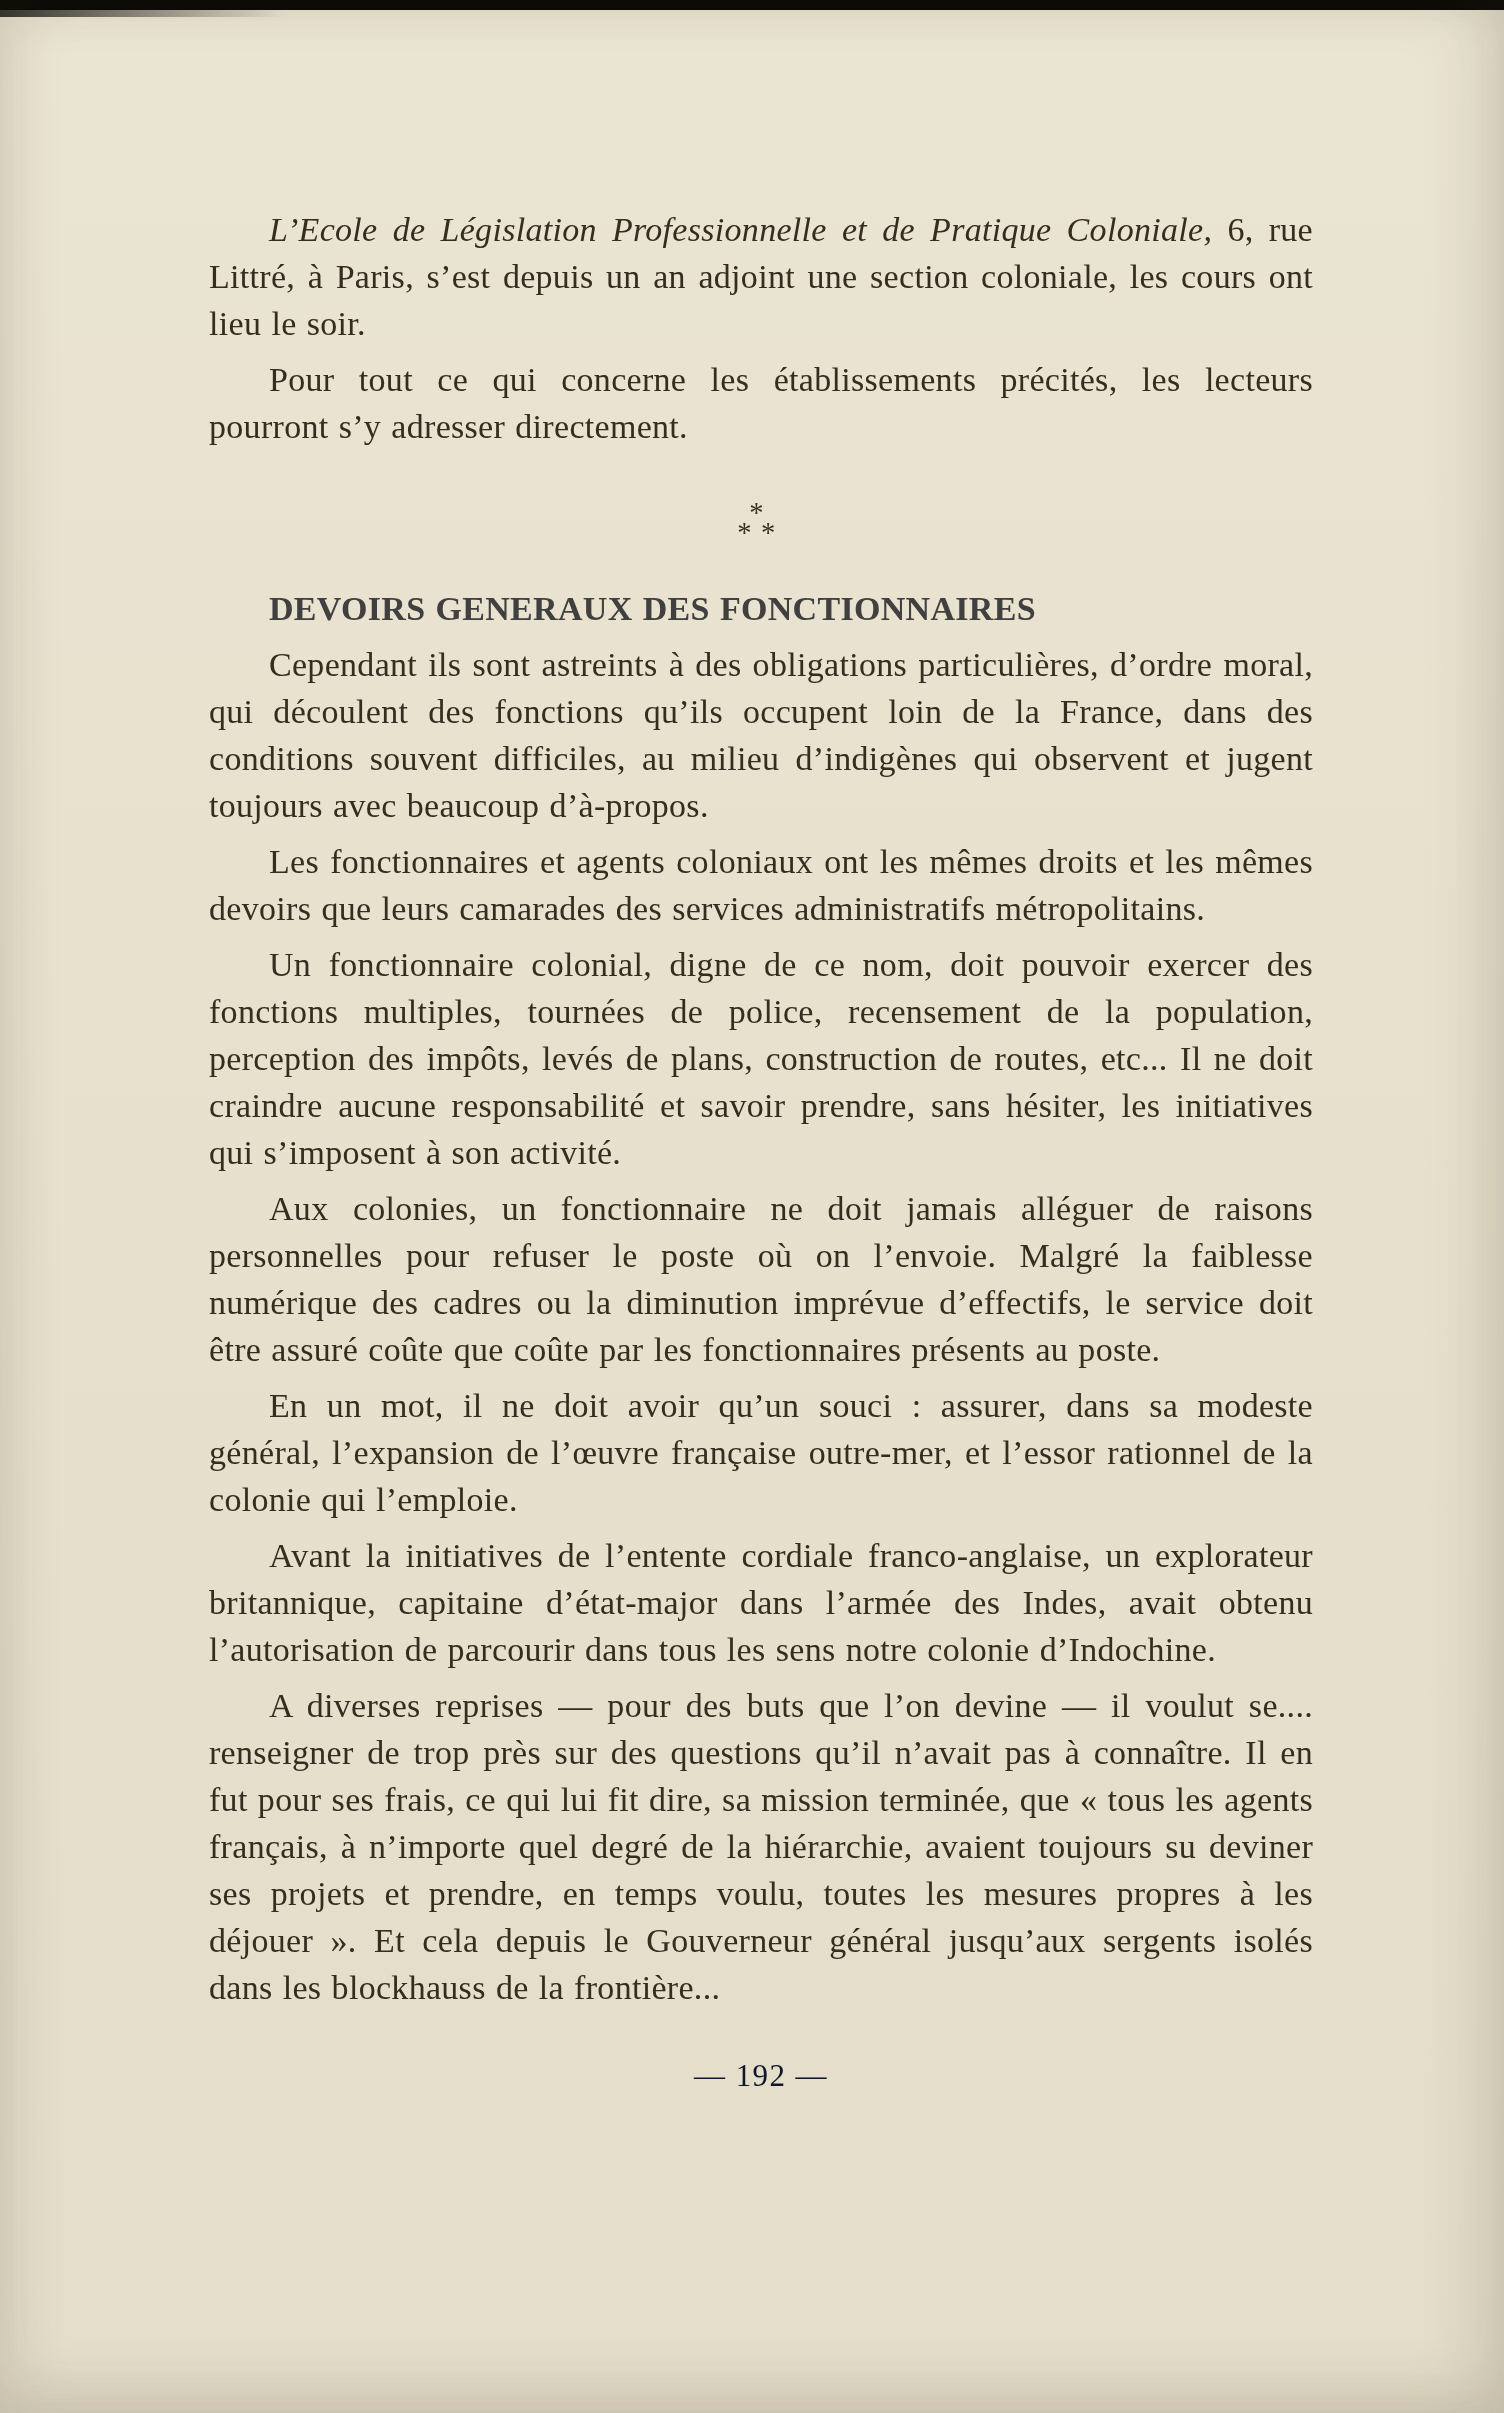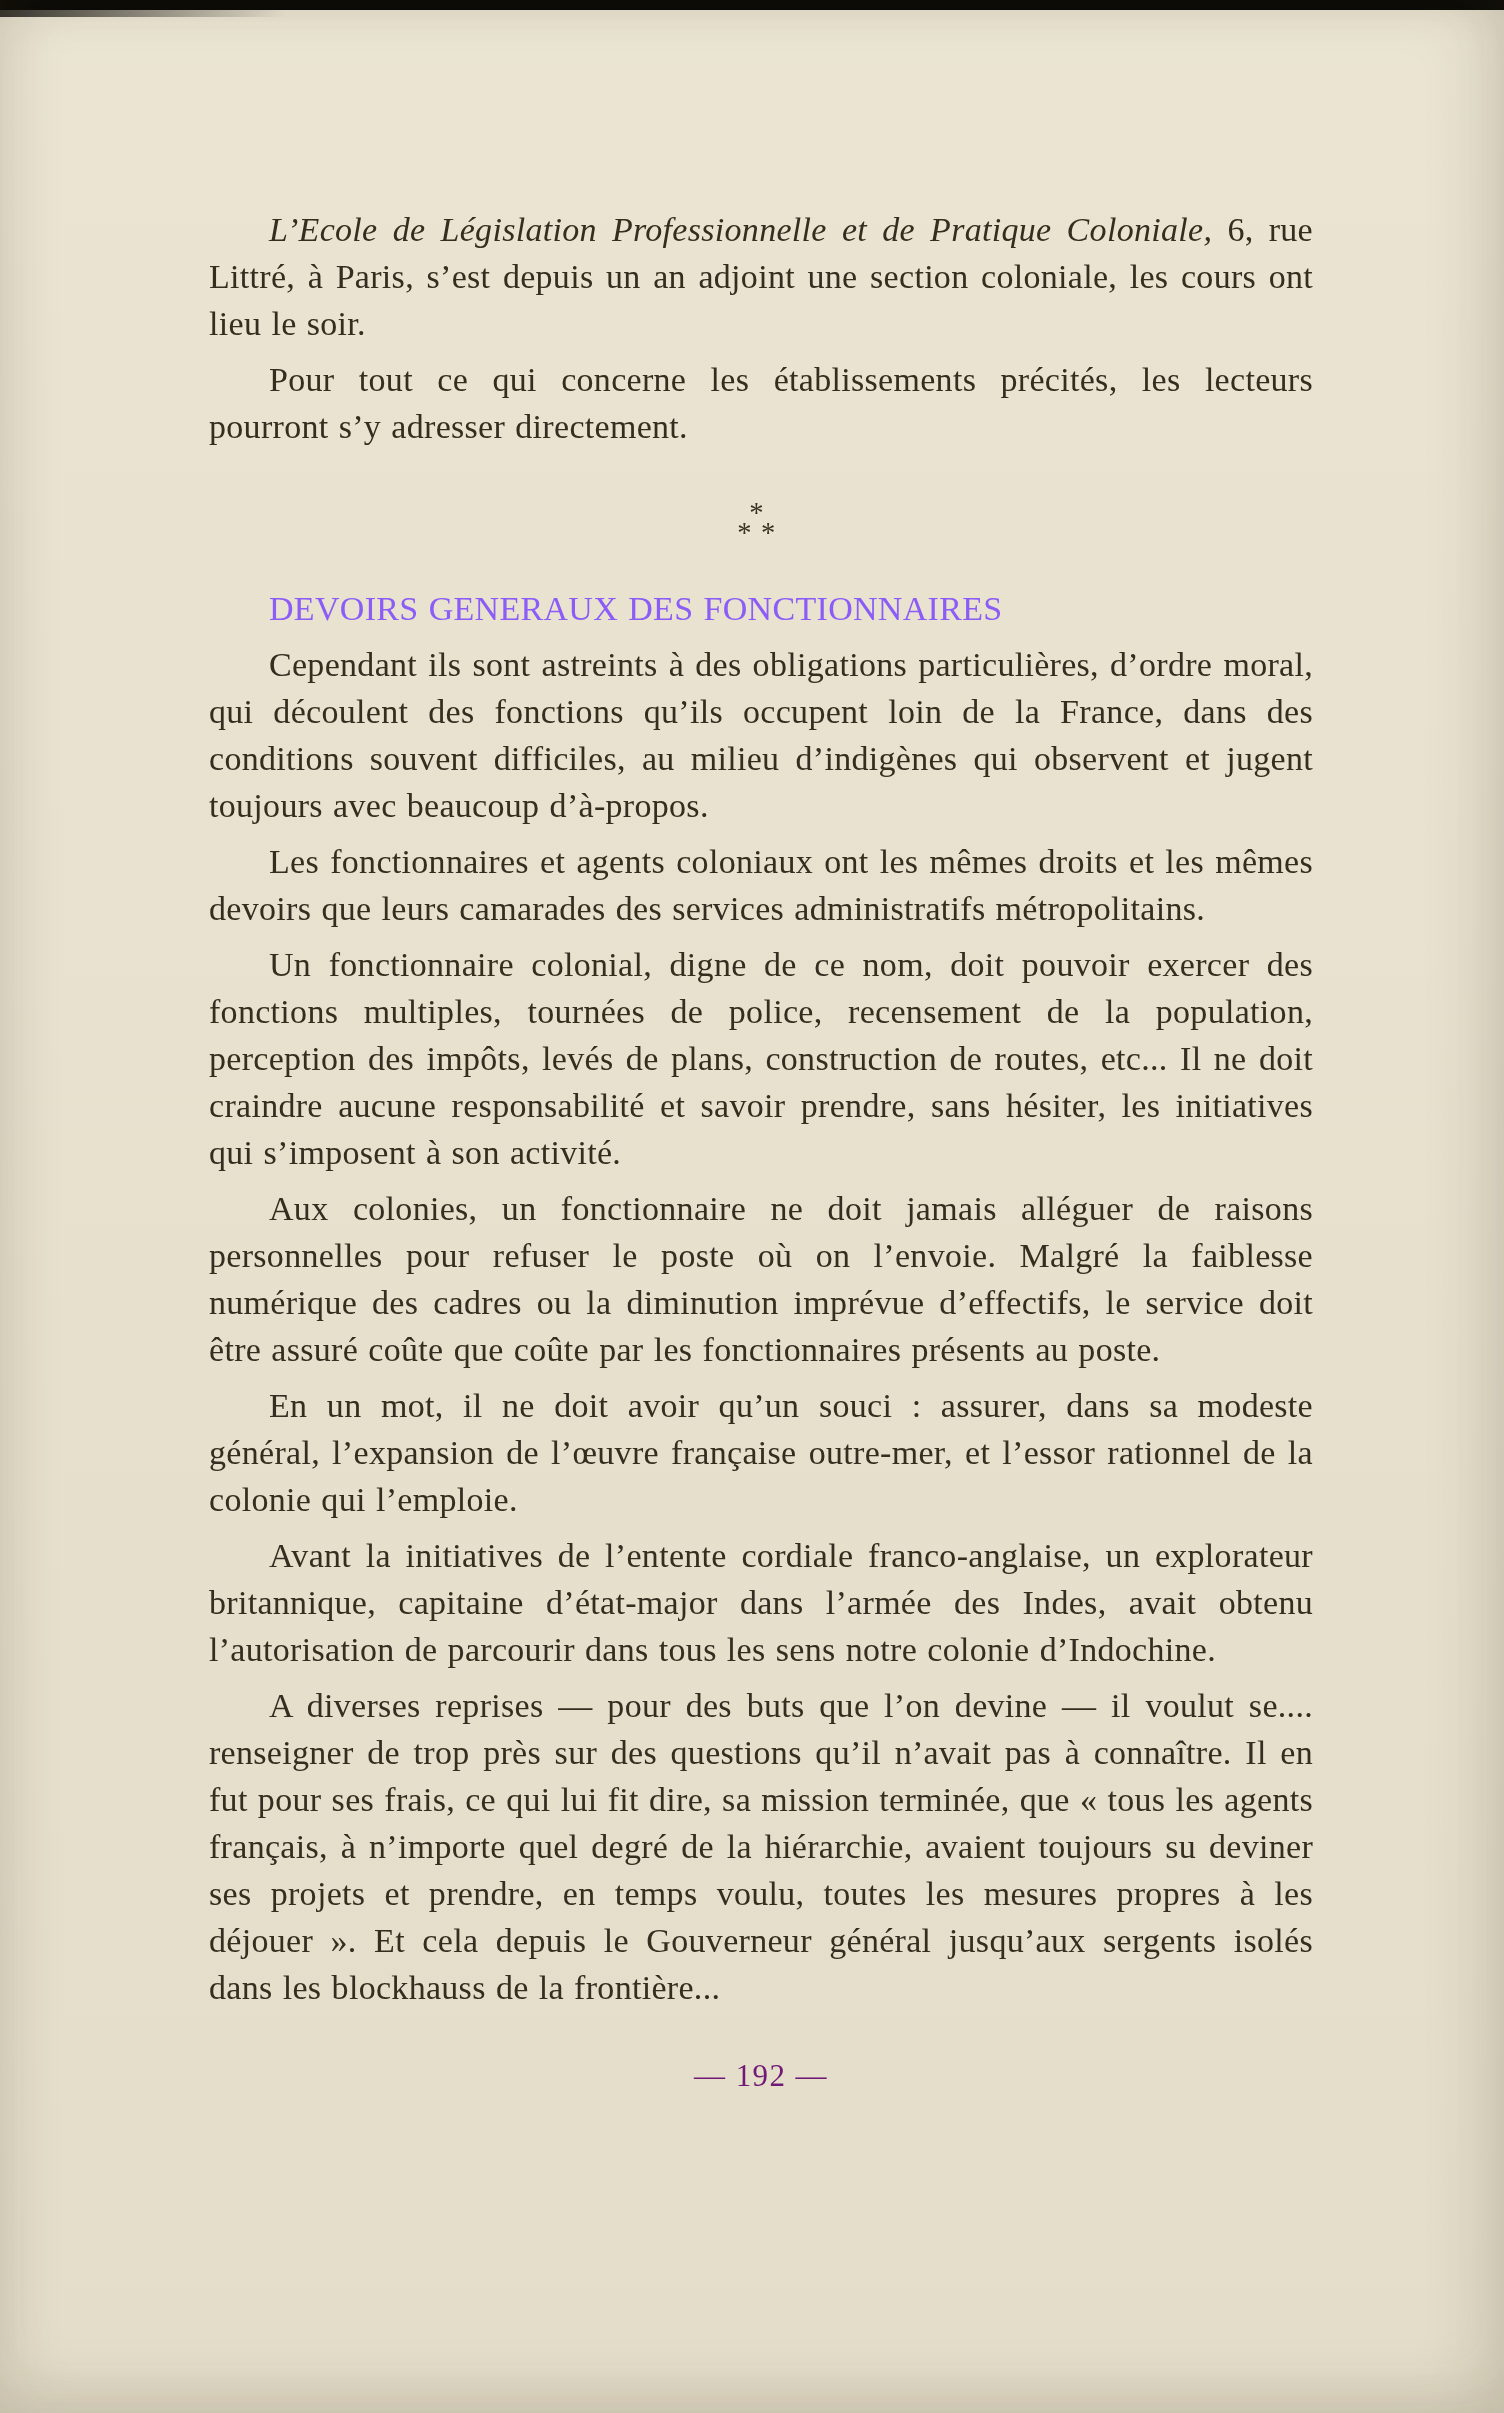--- a/index.html
+++ b/index.html
@@ -67,32 +67,32 @@
     color: #3a3224;
   }
   .asterism span {
     display: block;
     letter-spacing: 9.5px;
   }
   .section-heading {
     margin: 41px 0 53px 0;
     text-align: center;
     font-size: 37px;
-    font-weight: normal;
+    font-weight: bold;
     letter-spacing: 2px;
     word-spacing: 26px;
-    color: #8b5cf6;
+    color: #404040;
     text-indent: 0;
   }
   .page-number {
     margin-top: 47px;
     text-align: center;
     font-size: 31px;
     letter-spacing: 1.4px;
-    color: #701a75;
+    color: #0f172a;
   }
 </style>
 </head>
 <body>
 
 <div class="scan-edge-top"></div>
 
 <div class="content">
 
   <p>

